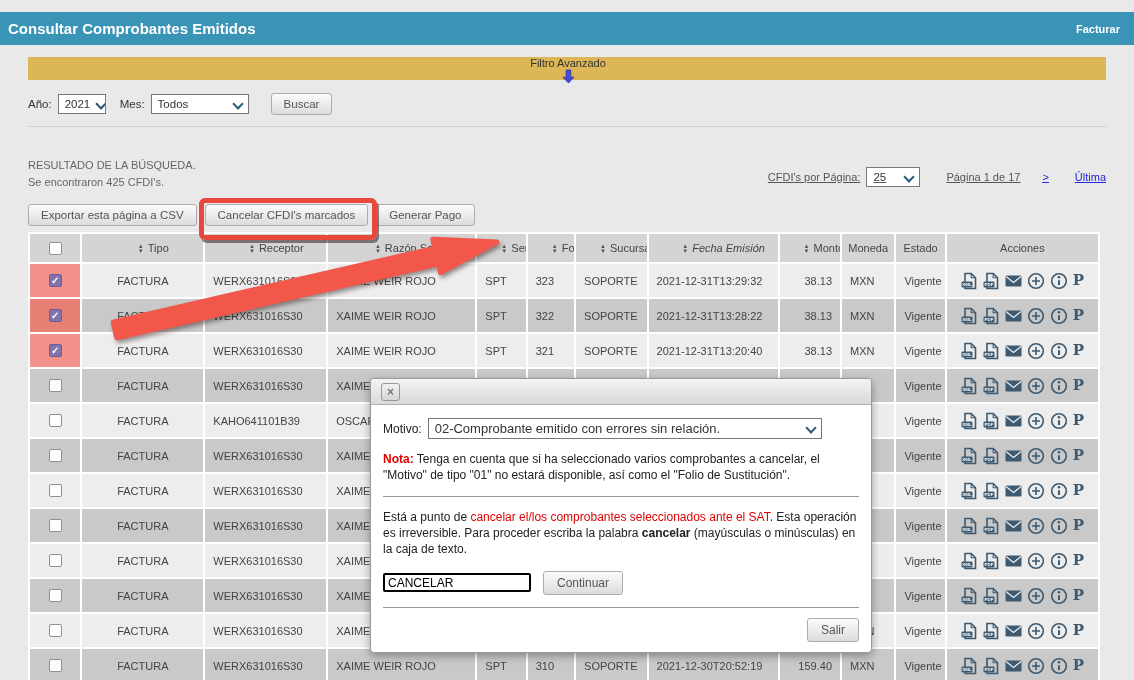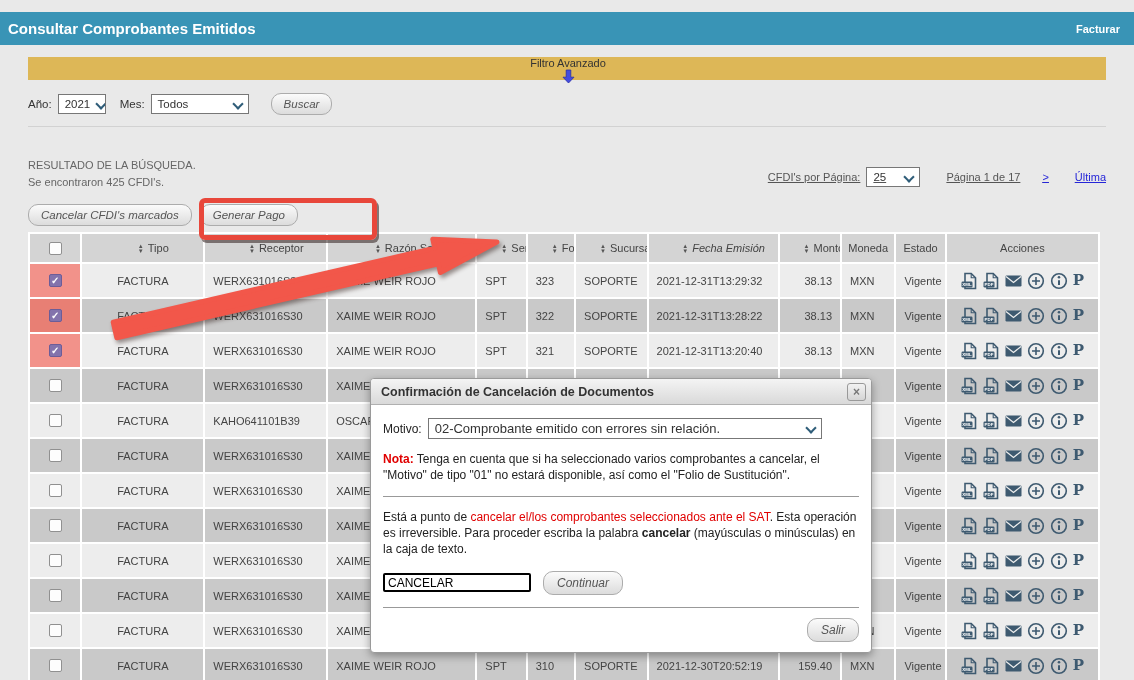--- a/index.html
+++ b/index.html
@@ -20,22 +20,22 @@
   .filtro .lbl { font-size:11px; color:#333; }
   .filters { margin-top:13px; display:flex; align-items:center; gap:6px; font-size:11.5px; color:#333; }
   .sep { border-top:1px solid #D2D2D2; margin-top:11px; }
   .results { margin-top:30px; display:flex; justify-content:space-between; align-items:flex-end; }
   .res-text { font-size:11px; color:#666; line-height:1.5; }
   .res-right { display:flex; align-items:center; gap:10px; font-size:11px; color:#555; padding-bottom:3px;text-decoration:underline; }
   .link { color:#2626D8; text-decoration:underline; cursor:pointer; }
   .pginfo { margin-left:16px; }
   .toolbar { margin-top:14px; display:flex; gap:8px; }
   .btn { display:inline-block; padding:4px 12px; background:linear-gradient(#FBFBFB,#DCDCDC);
-    border:1px solid #ACACAC; border-radius:10px; color:#555; font-size:11.5px; cursor:pointer;
-    font-family:inherit; white-space:nowrap;font-style:italic; }
+    border:1px solid #ACACAC; border-radius:3px; color:#555; font-size:11.5px; cursor:pointer;
+    font-family:inherit; white-space:nowrap; }
   
   .fselect { display:inline-flex; align-items:center; justify-content:space-between; gap:6px;
     background:#FFF; border:1px solid #777; height:20px; padding:0 5px 0 6px; cursor:pointer;
     color:#333; font-size:11.5px; white-space:nowrap; overflow:hidden; }
   .chev { width:10px; height:9px; flex:none; position:relative; }
   .chev::before { content:''; position:absolute; left:1px; top:0px; width:6px; height:6px;
     border-right:2px solid #2F5D79; border-bottom:2px solid #2F5D79; transform:rotate(45deg); }
   
   table.grid { margin-top:6px; border-collapse:separate; border-spacing:2px; background:#FFF;
     table-layout:fixed; width:1072px; }
@@ -135,20 +135,21 @@
         <span>25</span>
         <span class="chev"></span>
       </span>
       <span class="pginfo">Página 1 de 17</span>
       <span class="link" style="margin-left:12px">&gt;</span>
       <span class="link" style="margin-left:16px">Última</span>
     </div>
   </div>
 
   <div class="toolbar">
+    <button class="btn">Exportar esta página a CSV</button>
     <button class="btn">Cancelar CFDI's marcados</button>
     <button class="btn">Generar Pago</button>
   </div>
 
   <div id="table-region">
       <table class="grid">
         <colgroup>
           <col style="width: 50px;">
           <col style="width: 120px;">
           <col style="width: 120px;">
@@ -820,21 +821,20 @@
     </div>
 </div>
 
 <div class="hl-box"></div>
 <svg class="arrow" width="540" height="360" viewBox="0 0 540 360">
   <polygon points="113.2,322.2 434.8,248.1 432.8,239.3 497,242 440.4,272.5 438.4,263.7 116.8,337.8" fill="#F2574A" stroke="#F2574A" stroke-width="5" stroke-linejoin="round"></polygon>
 </svg>
 
 <div class="modal">
   <div class="modal-title">
-    <b>Confirmación de Cancelación de Documentos</b>
     <span class="close-btn">×</span>
   </div>
   <div class="modal-body">
     <div class="motivo">
       <span>Motivo:</span>
       <span class="fselect" style="width:394px; height:21px; font-size:13px">
         <span>02-Comprobante emitido con errores sin relación.</span>
         <span class="chev"></span>
       </span>
     </div>

